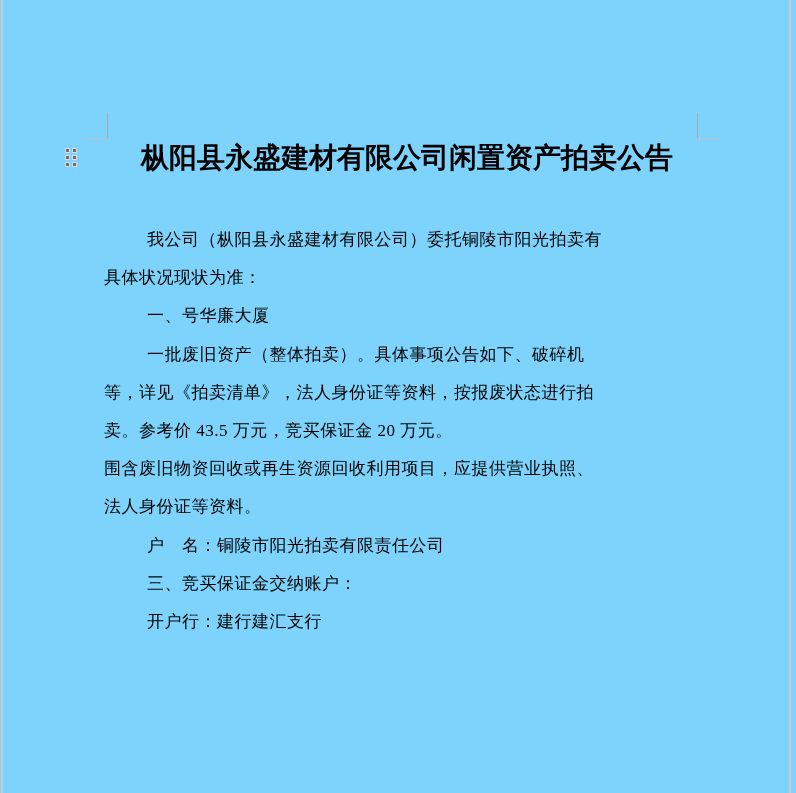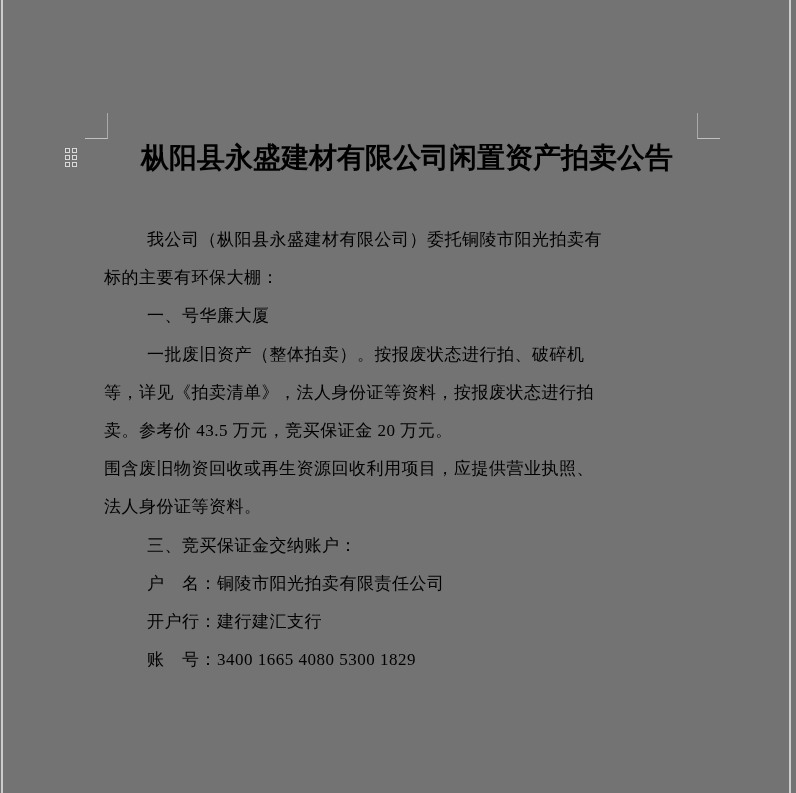--- a/index.html
+++ b/index.html
@@ -7,21 +7,21 @@
   html, body {
     width: 796px; height: 793px;
     background: #fdfdfd;
     font-family: "Liberation Serif", "DejaVu Serif", serif;
     overflow: hidden;
   }
 
   .page {
     position: relative;
     width: 796px; height: 793px;
-    background: #737373;
+    background: #7dd3fc;
     color: #000000;
   }
 
   
   .page-edge {
     position: absolute;
     top: 0; bottom: 0;
     width: 2px;
     background: #cccccc;
   }
@@ -110,26 +110,25 @@
     <span class="dot"></span>
     <span class="dot"></span>
     <span class="dot"></span>
     <span class="dot"></span>
   </div>
 
   <h1 class="doc-title">枞阳县永盛建材有限公司闲置资产拍卖公告</h1>
 
   <div class="doc-body">
       <div class="line indent">我公司（枞阳县永盛建材有限公司）委托铜陵市阳光拍卖有</div>
-      <div class="line">标的主要有环保大棚：</div>
+      <div class="line">具体状况现状为准：</div>
       <div class="line indent">一、号华廉大厦</div>
-      <div class="line indent">一批废旧资产（整体拍卖）。按报废状态进行拍、破碎机</div>
+      <div class="line indent">一批废旧资产（整体拍卖）。具体事项公告如下、破碎机</div>
       <div class="line">等，详见《拍卖清单》，法人身份证等资料，按报废状态进行拍</div>
       <div class="line">卖。参考价 43.5 万元，竞买保证金 20 万元。</div>
       <div class="line">围含废旧物资回收或再生资源回收利用项目，应提供营业执照、</div>
       <div class="line">法人身份证等资料。</div>
+      <div class="line indent">户　名：铜陵市阳光拍卖有限责任公司</div>
       <div class="line indent">三、竞买保证金交纳账户：</div>
-      <div class="line indent">户　名：铜陵市阳光拍卖有限责任公司</div>
       <div class="line indent">开户行：建行建汇支行</div>
-      <div class="line indent">账　号：3400 1665 4080 5300 1829</div>
     </div>
 
 </div>
 
 </body></html>

